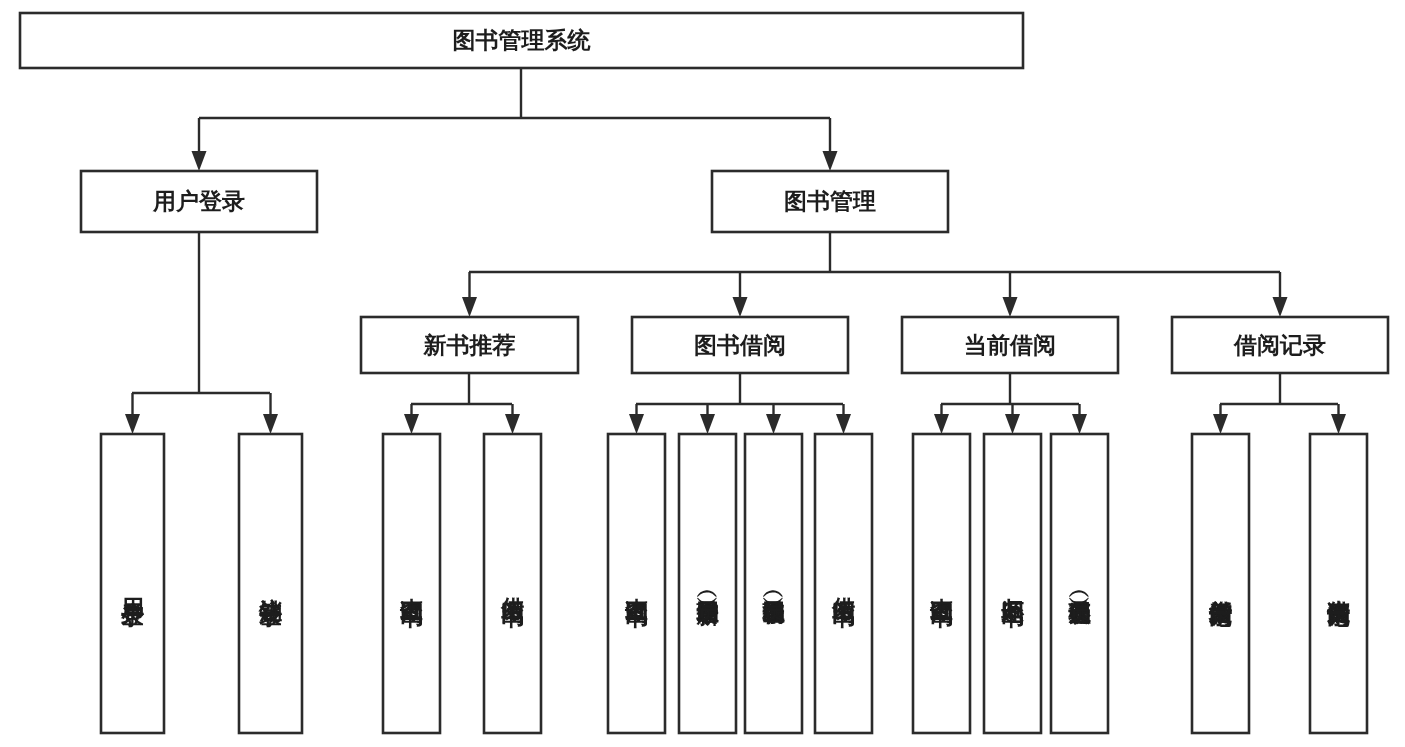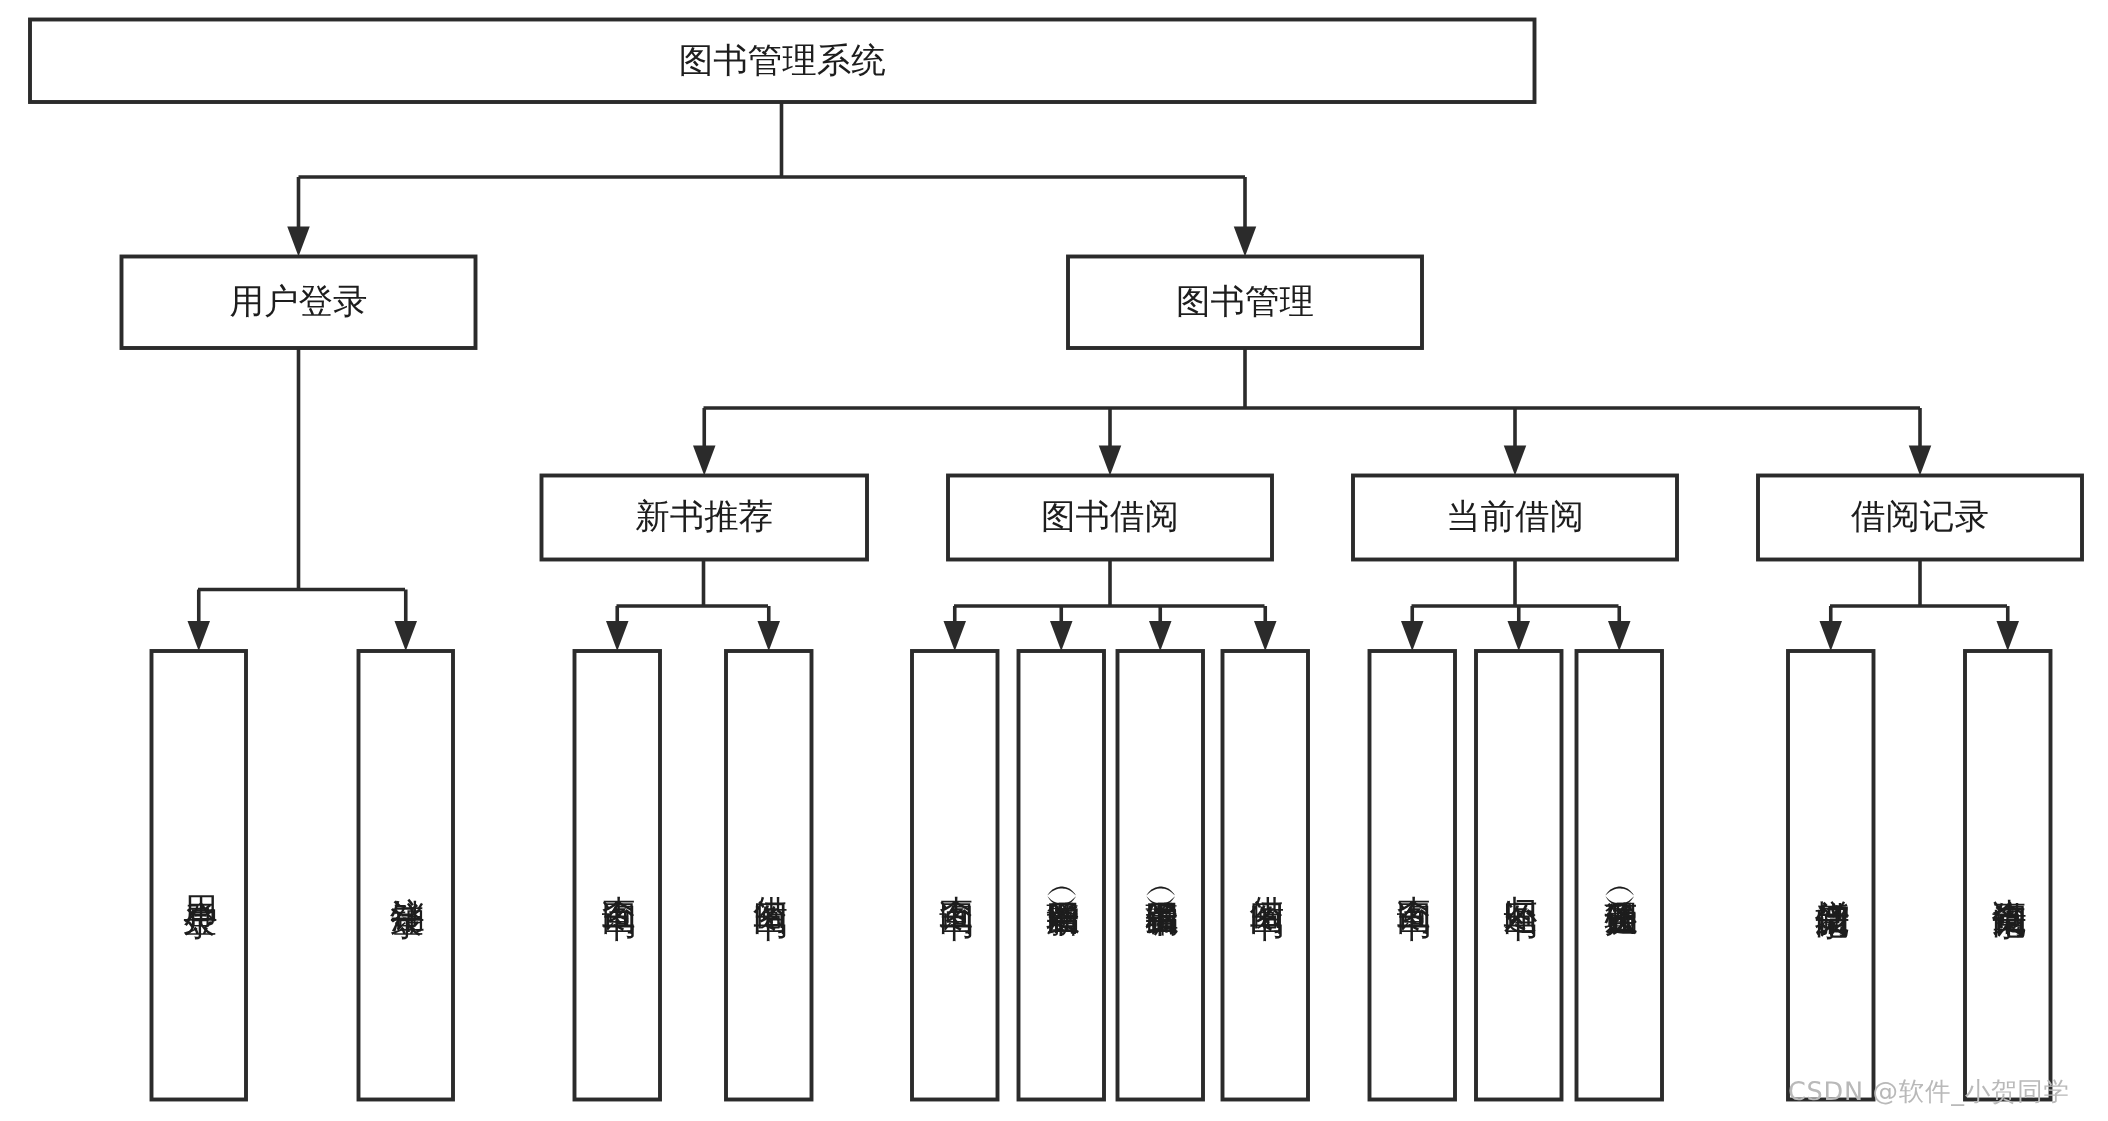--- a/index.html
+++ b/index.html
@@ -12,20 +12,21 @@
     width: 1405px;
     height: 747px;
     font-family: "DejaVu Sans", "Liberation Sans", sans-serif;
     overflow: hidden;
   }
   #diagram-root {
     position: relative;
     width: 1251px;
     height: 747px;
     background: #ffffff;
+    font-weight: bold;
   }
   svg#tree-svg {
     position: absolute;
     left: 0;
     top: 0;
     width: 1405px;
     height: 747px;
     display: block;
   }
   .node-box {
@@ -256,14 +257,13 @@
       <div class="leaf-label-wrap" style="left: 1051px; top: 434px; width: 57px; height: 299px;">
         <span class="leaf-label-v" style="font-size: 22px; letter-spacing: 0px;">确认归还（管理员）</span>
       </div>
       <div class="leaf-label-wrap" style="left: 1192px; top: 434px; width: 57px; height: 299px;">
         <span class="leaf-label-v" style="font-size: 23px; letter-spacing: 1px;">新增借阅记录</span>
       </div>
       <div class="leaf-label-wrap" style="left: 1310px; top: 434px; width: 57px; height: 299px;">
         <span class="leaf-label-v" style="font-size: 23px; letter-spacing: 1px;">查询借阅记录</span>
       </div>
     </div>
-  <div id="watermark" style="left: 1192px; top: 716px;">CSDN @软件_小贺同学</div>
 </div>
 
 </body></html>

